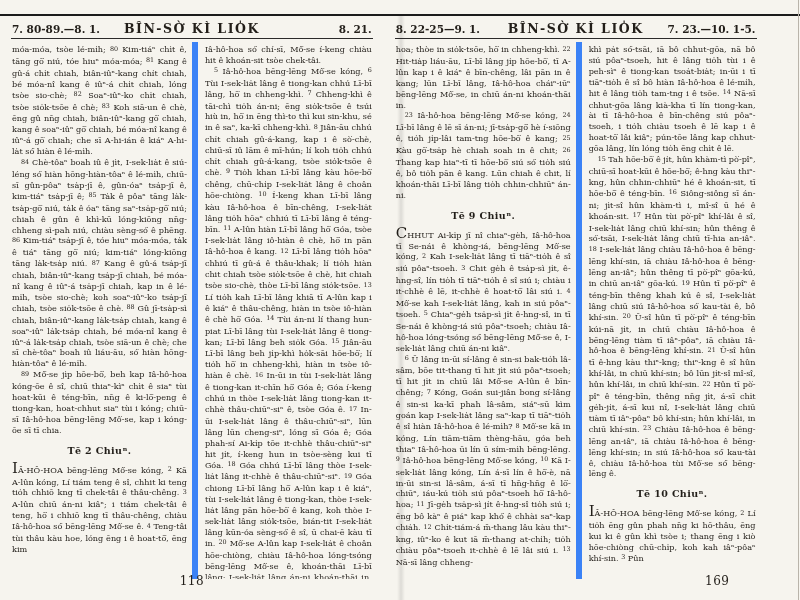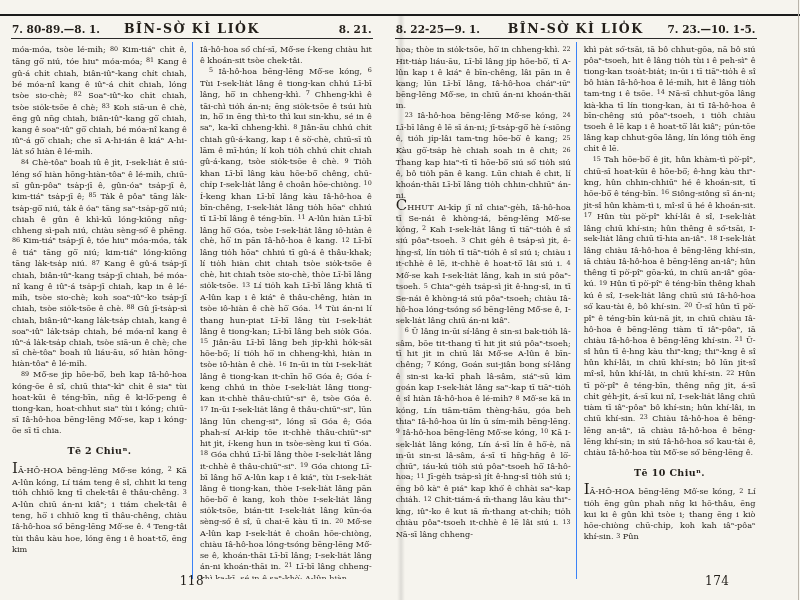--- a/index.html
+++ b/index.html
@@ -22,21 +22,21 @@
   .page-header .ref.right { text-align: right; }
   .page-header .title { flex: 1; text-align: center; font-size: 12.5px; letter-spacing: 1.5px; white-space: nowrap; }
   .header-rule { border-bottom: 1.4px solid #2b2username-a2a; margin: 0 1px 3px 1px; }
   .header-rule { border-bottom: 1.4px solid #2b2a2a; }
   .cols { display: flex; height: 537px; overflow: hidden; }
   .col {
     width: 50%; overflow: hidden; text-align: justify;
     font-size: 8.1px; line-height: 10.9px;
     padding: 2px 5px 0 2px;
   }
-  .col.second { border-left: 1px solid #3b82f6; padding-left: 7px; padding-right: 2px; }
+  .col.second { border-left: 6px solid #3b82f6; padding-left: 7px; padding-right: 2px; }
   .para { text-indent: 9px; }
   .para.noindent { text-indent: 0; }
   .para.opening { text-indent: 0; }
   .para.opening::first-letter { font-size: 15px; line-height: 8px; }
   .chapter-heading { text-align: center; font-weight: bold; font-size: 9.5px; margin: 10px 0 7px 0; text-indent: 0; letter-spacing: 0.4px; }
   .vnum { font-size: 6.4px; position: relative; top: -1.5px; }
   .page-number { position: absolute; bottom: 12px; font-size: 12px; font-weight: normal; letter-spacing: 0.5px; }
   .page-number.center { left: 0; width: 100%; text-align: center; }
   .page-number.outer { right: 38px; }
 </style>
@@ -76,26 +76,27 @@
     <div class="page-header">
       <span class="ref">8. 22-25—9. 1.</span>
       <span class="title">BÎN-SÒ͘ KÌ LIO̍K</span>
       <span class="ref right">7. 23.—10. 1-5.</span>
     </div>
     <div class="header-rule"></div>
     <div class="cols">
       <div class="col">
           <div class="para noindent">hoa; thòe in sio̍k-tsōe, hō͘ in chheng-khì. <span class="vnum">22</span> Hit-tia̍p liáu-āu, Lī-bī lâng ji̍p hōe-bō͘, tī A-lûn kap i ê kiáⁿ ê bīn-chêng, lâi pān in ê kang; lūn Lī-bī lâng, Iâ-hô-hoa cháiⁿ-iūⁿ bēng-lēng Mô͘-se, in chiū án-ni khoán-thāi in.</div>
           <div class="para"><span class="vnum">23</span> Iâ-hô-hoa bēng-lēng Mô͘-se kóng, <span class="vnum">24</span> Lī-bī lâng ê lē sī án-ni; jī-tsa̍p-gō͘ hè í-siōng ê, tio̍h ji̍p-lâi tam-tng hōe-bō͘ ê kang; <span class="vnum">25</span> Kàu gō͘-tsa̍p hè chiah soah in ê chit; <span class="vnum">26</span> Thang kap hiaⁿ-tī tī hōe-bō͘ siú só͘ tio̍h siú ê, bô tio̍h pān ê kang. Lūn chiah ê chit, lí khoán-thāi Lī-bī lâng tio̍h chhin-chhiūⁿ án-ni.</div>
+          <div class="chapter-heading">Tē 9 Chiuⁿ.</div>
           <div class="para opening">CHHUT Ai-ki̍p jī nî chiaⁿ-ge̍h, Iâ-hô-hoa tī Se-nái ê khòng-iá, bēng-lēng Mô͘-se kóng, <span class="vnum">2</span> Kah I-sek-lia̍t lâng tī tiāⁿ-tio̍h ê sî siú pôaⁿ-tsoeh. <span class="vnum">3</span> Chit ge̍h ê tsa̍p-sì ji̍t, ê-hng-sî, lín tio̍h tī tiāⁿ-tio̍h ê sî siú i; chiàu i it-chhè ê lē, it-chhè ê hoat-tō͘ lâi siú i. <span class="vnum">4</span> Mô͘-se kah I-sek-lia̍t lâng, kah in siú pôaⁿ-tsoeh. <span class="vnum">5</span> Chiaⁿ-ge̍h tsa̍p-sì ji̍t ê-hng-sî, in tī Se-nái ê khòng-iá siú pôaⁿ-tsoeh; chiàu Iâ-hô-hoa lóng-tsóng só͘ bēng-lēng Mô͘-se ê, I-sek-lia̍t lâng chiū án-ni kiâⁿ.</div>
           <div class="para"><span class="vnum">6</span> Ū lâng in-ūi sí-lâng ê sin-si bak-tio̍h lâ-sâm, bōe tit-thang tī hit ji̍t siú pôaⁿ-tsoeh; tī hit ji̍t in chiū lâi Mô͘-se A-lûn ê bīn-chêng; <span class="vnum">7</span> Kóng, Goán sui-jiân bong sí-lâng ê sin-si ka-kī phah lâ-sâm, siáⁿ-sū kìm goán kap I-sek-lia̍t lâng saⁿ-kap tī tiāⁿ-tio̍h ê sî hiàn Iâ-hô-hoa ê lé-mi̍h? <span class="vnum">8</span> Mô͘-se kā in kóng, Lín tiām-tiām thèng-hāu, góa beh thiaⁿ Iâ-hô-hoa ūi lín ū sím-mi̍h bēng-lēng. <span class="vnum">9</span> Iâ-hô-hoa bēng-lēng Mô͘-se kóng, <span class="vnum">10</span> Kā I-sek-lia̍t lâng kóng, Lín á-sī lín ê hō͘-è, nā in-ūi sin-si lâ-sâm, á-sī tī hn̄g-hn̄g ê lō͘-chiūⁿ, iáu-kú tio̍h siú pôaⁿ-tsoeh hō͘ Iâ-hô-hoa; <span class="vnum">11</span> Jī-ge̍h tsa̍p-sì ji̍t ê-hng-sî tio̍h siú i; ēng bô kàⁿ ê piáⁿ kap khó͘ ê chhài saⁿ-kap chia̍h. <span class="vnum">12</span> Chi̍t-tiám-á m̄-thang lâu kàu thiⁿ-kng, iûⁿ-ko ê kut iā m̄-thang at-chi̍h; tio̍h chiàu pôaⁿ-tsoeh it-chhè ê lē lâi siú i. <span class="vnum">13</span> Nā-sī lâng chheng-</div>
         </div>
       <div class="col second">
           <div class="para noindent">khì pa̍t só͘-tsāi, iā bô chhut-gōa, nā bô siú pôaⁿ-tsoeh, hit ê lâng tio̍h tùi i ê peh-sìⁿ ê tiong-kan tsoa̍t-bia̍t; in-ūi i tī tiāⁿ-tio̍h ê sî bô hiàn Iâ-hô-hoa ê lé-mi̍h, hit ê lâng tio̍h tam-tng i ê tsōe. <span class="vnum">14</span> Nā-sī chhut-gōa lâng kià-kha tī lín tiong-kan, ài tī Iâ-hô-hoa ê bīn-chêng siú pôaⁿ-tsoeh, i tio̍h chiàu tsoeh ê lē kap i ê hoat-tō͘ lâi kiâⁿ; pún-tōe lâng kap chhut-gōa lâng, lín lóng tio̍h ēng chi̍t ê lē.</div>
           <div class="para"><span class="vnum">15</span> Tah hōe-bō͘ ê ji̍t, hûn khàm-tì pò͘-pîⁿ, chiū-sī hoat-kūi ê hōe-bō͘; ê-hng kàu thiⁿ-kng, hûn chhin-chhiūⁿ hé ê khoán-sit, tī hōe-bō͘ ê téng-bīn. <span class="vnum">16</span> Siông-siông sī án-ni; ji̍t-sî hûn khàm-tì i, mî-sî ū hé ê khoán-sit. <span class="vnum">17</span> Hûn tùi pò͘-pîⁿ khí-lâi ê sî, I-sek-lia̍t lâng chiū khí-sin; hûn thêng ê só͘-tsāi, I-sek-lia̍t lâng chiū tī-hia an-iâⁿ. <span class="vnum">18</span> I-sek-lia̍t lâng chiàu Iâ-hô-hoa ê bēng-lēng khí-sin, iā chiàu Iâ-hô-hoa ê bēng-lēng an-iâⁿ; hûn thêng tī pò͘-pîⁿ gōa-kú, in chiū an-iâⁿ gōa-kú. <span class="vnum">19</span> Hûn tī pò͘-pîⁿ ê téng-bīn thêng khah kú ê sî, I-sek-lia̍t lâng chiū siú Iâ-hô-hoa só͘ kau-tài ê, bô khí-sin. <span class="vnum">20</span> Ū-sî hûn tī pò͘-pîⁿ ê téng-bīn kúi-nā ji̍t, in chiū chiàu Iâ-hô-hoa ê bēng-lēng tiàm tī iâⁿ-pôaⁿ, iā chiàu Iâ-hô-hoa ê bēng-lēng khí-sin. <span class="vnum">21</span> Ū-sî hûn tī ê-hng kàu thiⁿ-kng; thiⁿ-kng ê sî hûn khí-lâi, in chiū khí-sin; bô lūn ji̍t-sî mî-sî, hûn khí-lâi, in chiū khí-sin. <span class="vnum">22</span> Hûn tī pò͘-pîⁿ ê téng-bīn, thêng nn̄g ji̍t, á-sī chi̍t ge̍h-ji̍t, á-sī kui nî, I-sek-lia̍t lâng chiū tiàm tī iâⁿ-pôaⁿ bô khí-sin; hûn khí-lâi, in chiū khí-sin. <span class="vnum">23</span> Chiàu Iâ-hô-hoa ê bēng-lēng an-iâⁿ, iā chiàu Iâ-hô-hoa ê bēng-lēng khí-sin; in siú Iâ-hô-hoa só͘ kau-tài ê, chiàu Iâ-hô-hoa tùi Mô͘-se só͘ bēng-lēng ê.</div>
           <div class="chapter-heading">Tē 10 Chiuⁿ.</div>
           <div class="para opening">IÂ-HÔ-HOA bēng-lēng Mô͘-se kóng, <span class="vnum">2</span> Lí tio̍h ēng gûn phah nn̄g ki hō-thâu, ēng kui ki ê gûn khì tsòe i; thang ēng i kiò hōe-chiòng chū-chi̍p, koh kah iâⁿ-pôaⁿ khí-sin. <span class="vnum">3</span> Pûn</div>
         </div>
     </div>
-    <div class="page-number outer">174</div>
+    <div class="page-number outer">169</div>
   </div>
 
 </div>
 
 </body></html>

